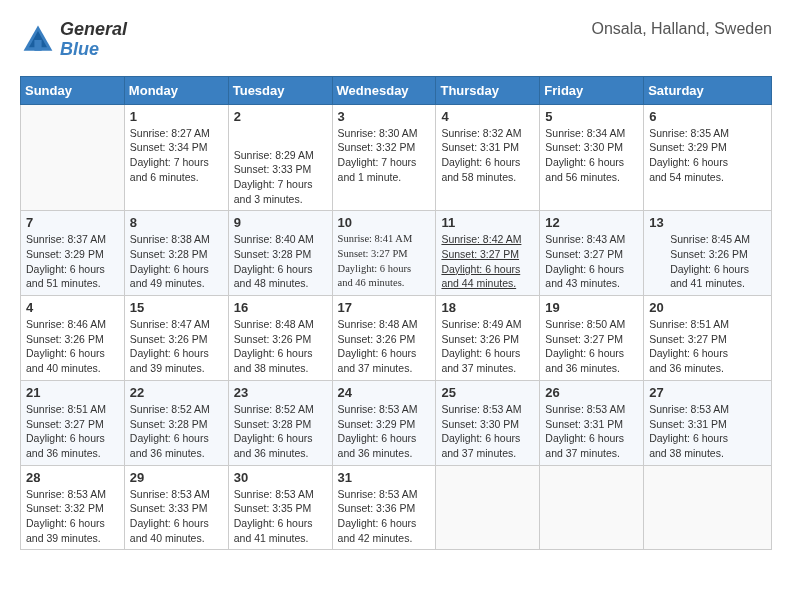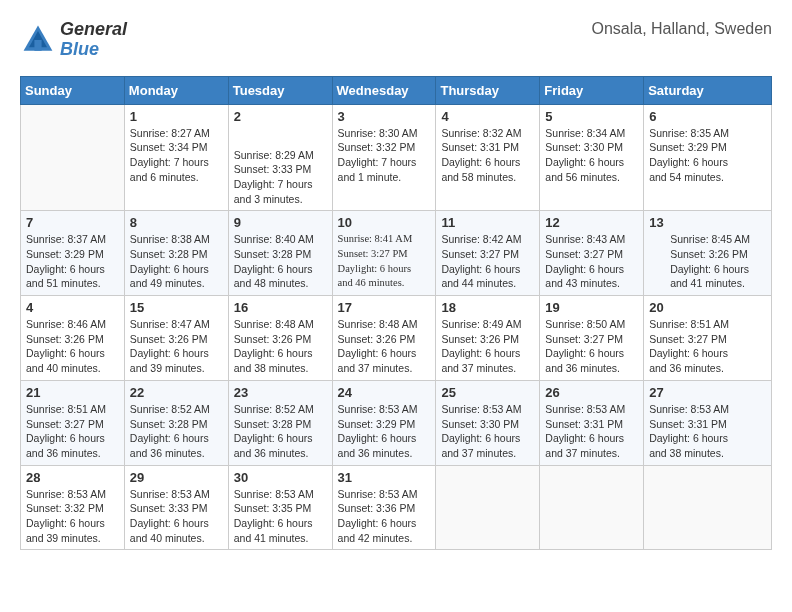--- a/index.html
+++ b/index.html
@@ -194,21 +194,21 @@
         </td>
         <td>
           <span class="day-num">10</span>
           <div class="day-info" style="white-space: pre-line; font-family: Liberation Serif, serif;">Sunrise: 8:41 AM
 Sunset: 3:27 PM
 Daylight: 6 hours
 and 46 minutes.</div>
         </td>
         <td>
           <span class="day-num">11</span>
-          <div class="day-info" style="white-space: pre-line;">Sunrise: 8:42 AM
+          <div class="day-info" style="white-space: pre-line; text-decoration: underline;">Sunrise: 8:42 AM
 Sunset: 3:27 PM
 Daylight: 6 hours
 and 44 minutes.</div>
         </td>
         <td>
           <span class="day-num">12</span>
           <div class="day-info" style="white-space: pre-line;">Sunrise: 8:43 AM
 Sunset: 3:27 PM
 Daylight: 6 hours
 and 43 minutes.</div>

